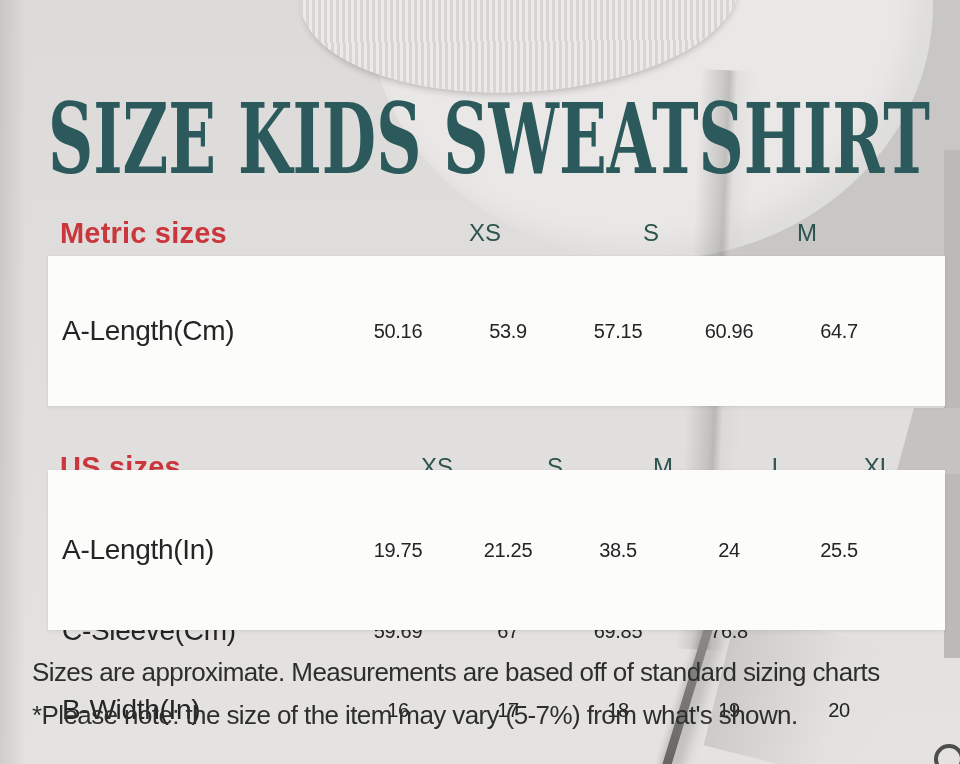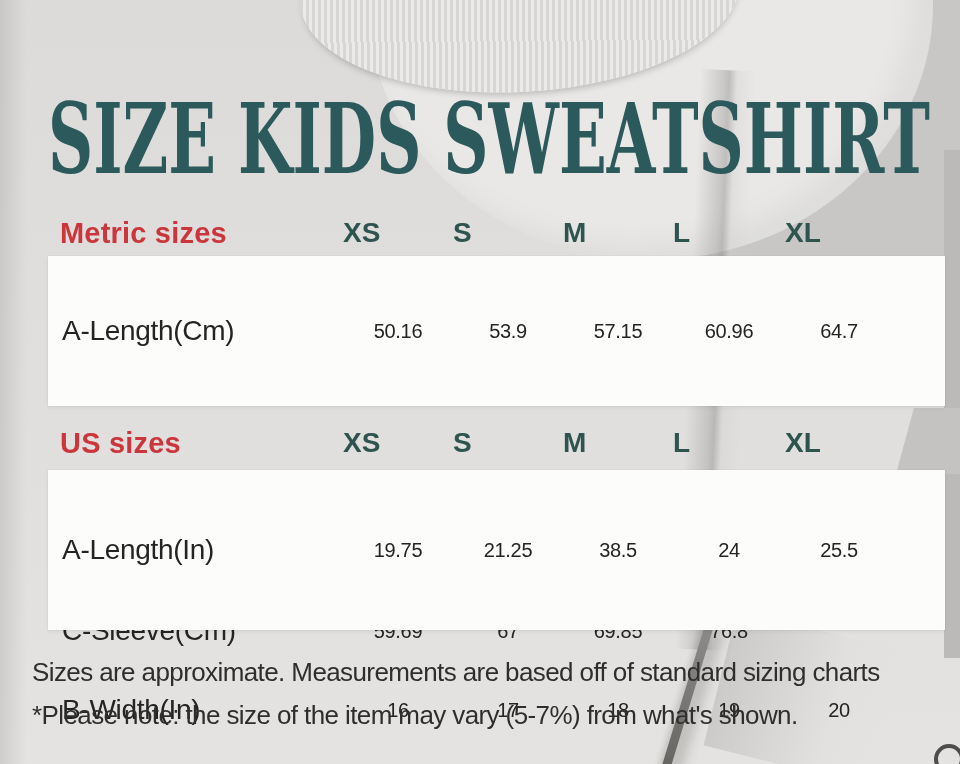--- a/index.html
+++ b/index.html
@@ -72,38 +72,38 @@
     display:grid;
     grid-template-columns:295px 110px 110px 110px 112px 108px;
     align-items:center;
   }
   .sect-header{position:absolute;left:48px;width:897px;height:46px;}
   .sect-header .label{
     color:#cb353c;font-weight:bold;font-size:29px;letter-spacing:0.2px;
     padding-left:12px;
   }
   .sect-header .col{
-    color:#2e544f;font-weight:bold;font-size:28px;text-align:left;
+    color:#2e544f;font-weight:normal;font-size:24px;text-align:right;
   }
   .band{
     position:absolute;left:48px;width:897px;
     background:#fcfcfb;
     box-shadow:0 0 0 1px rgba(0,0,0,0.02), 0 2px 4px rgba(0,0,0,0.05);
   }
   .band .trow{height:100%;border-radius:23px;}
   .rlabel{
     color:#242424;font-size:28px;padding-left:14px;letter-spacing:-0.3px;
   }
   .rval{
     color:#242424;font-size:20px;text-align:center;letter-spacing:-0.3px;
   }
   #band-metric{top:256px;height:150px;}
   #band-us{top:470px;height:160px;}
-  #hdr-metric{top:210px;}
-  #hdr-us{top:420px;}
+  #hdr-metric{top:210px;gap:48px;}
+  #hdr-us{top:444px;}
   
   .footnotes{
     position:absolute;left:32px;top:651px;width:900px;
     color:#2e2e2c;font-size:26px;line-height:43px;letter-spacing:-0.6px;
   }
 </style>
 </head>
 <body>
 
 <div class="stage">

